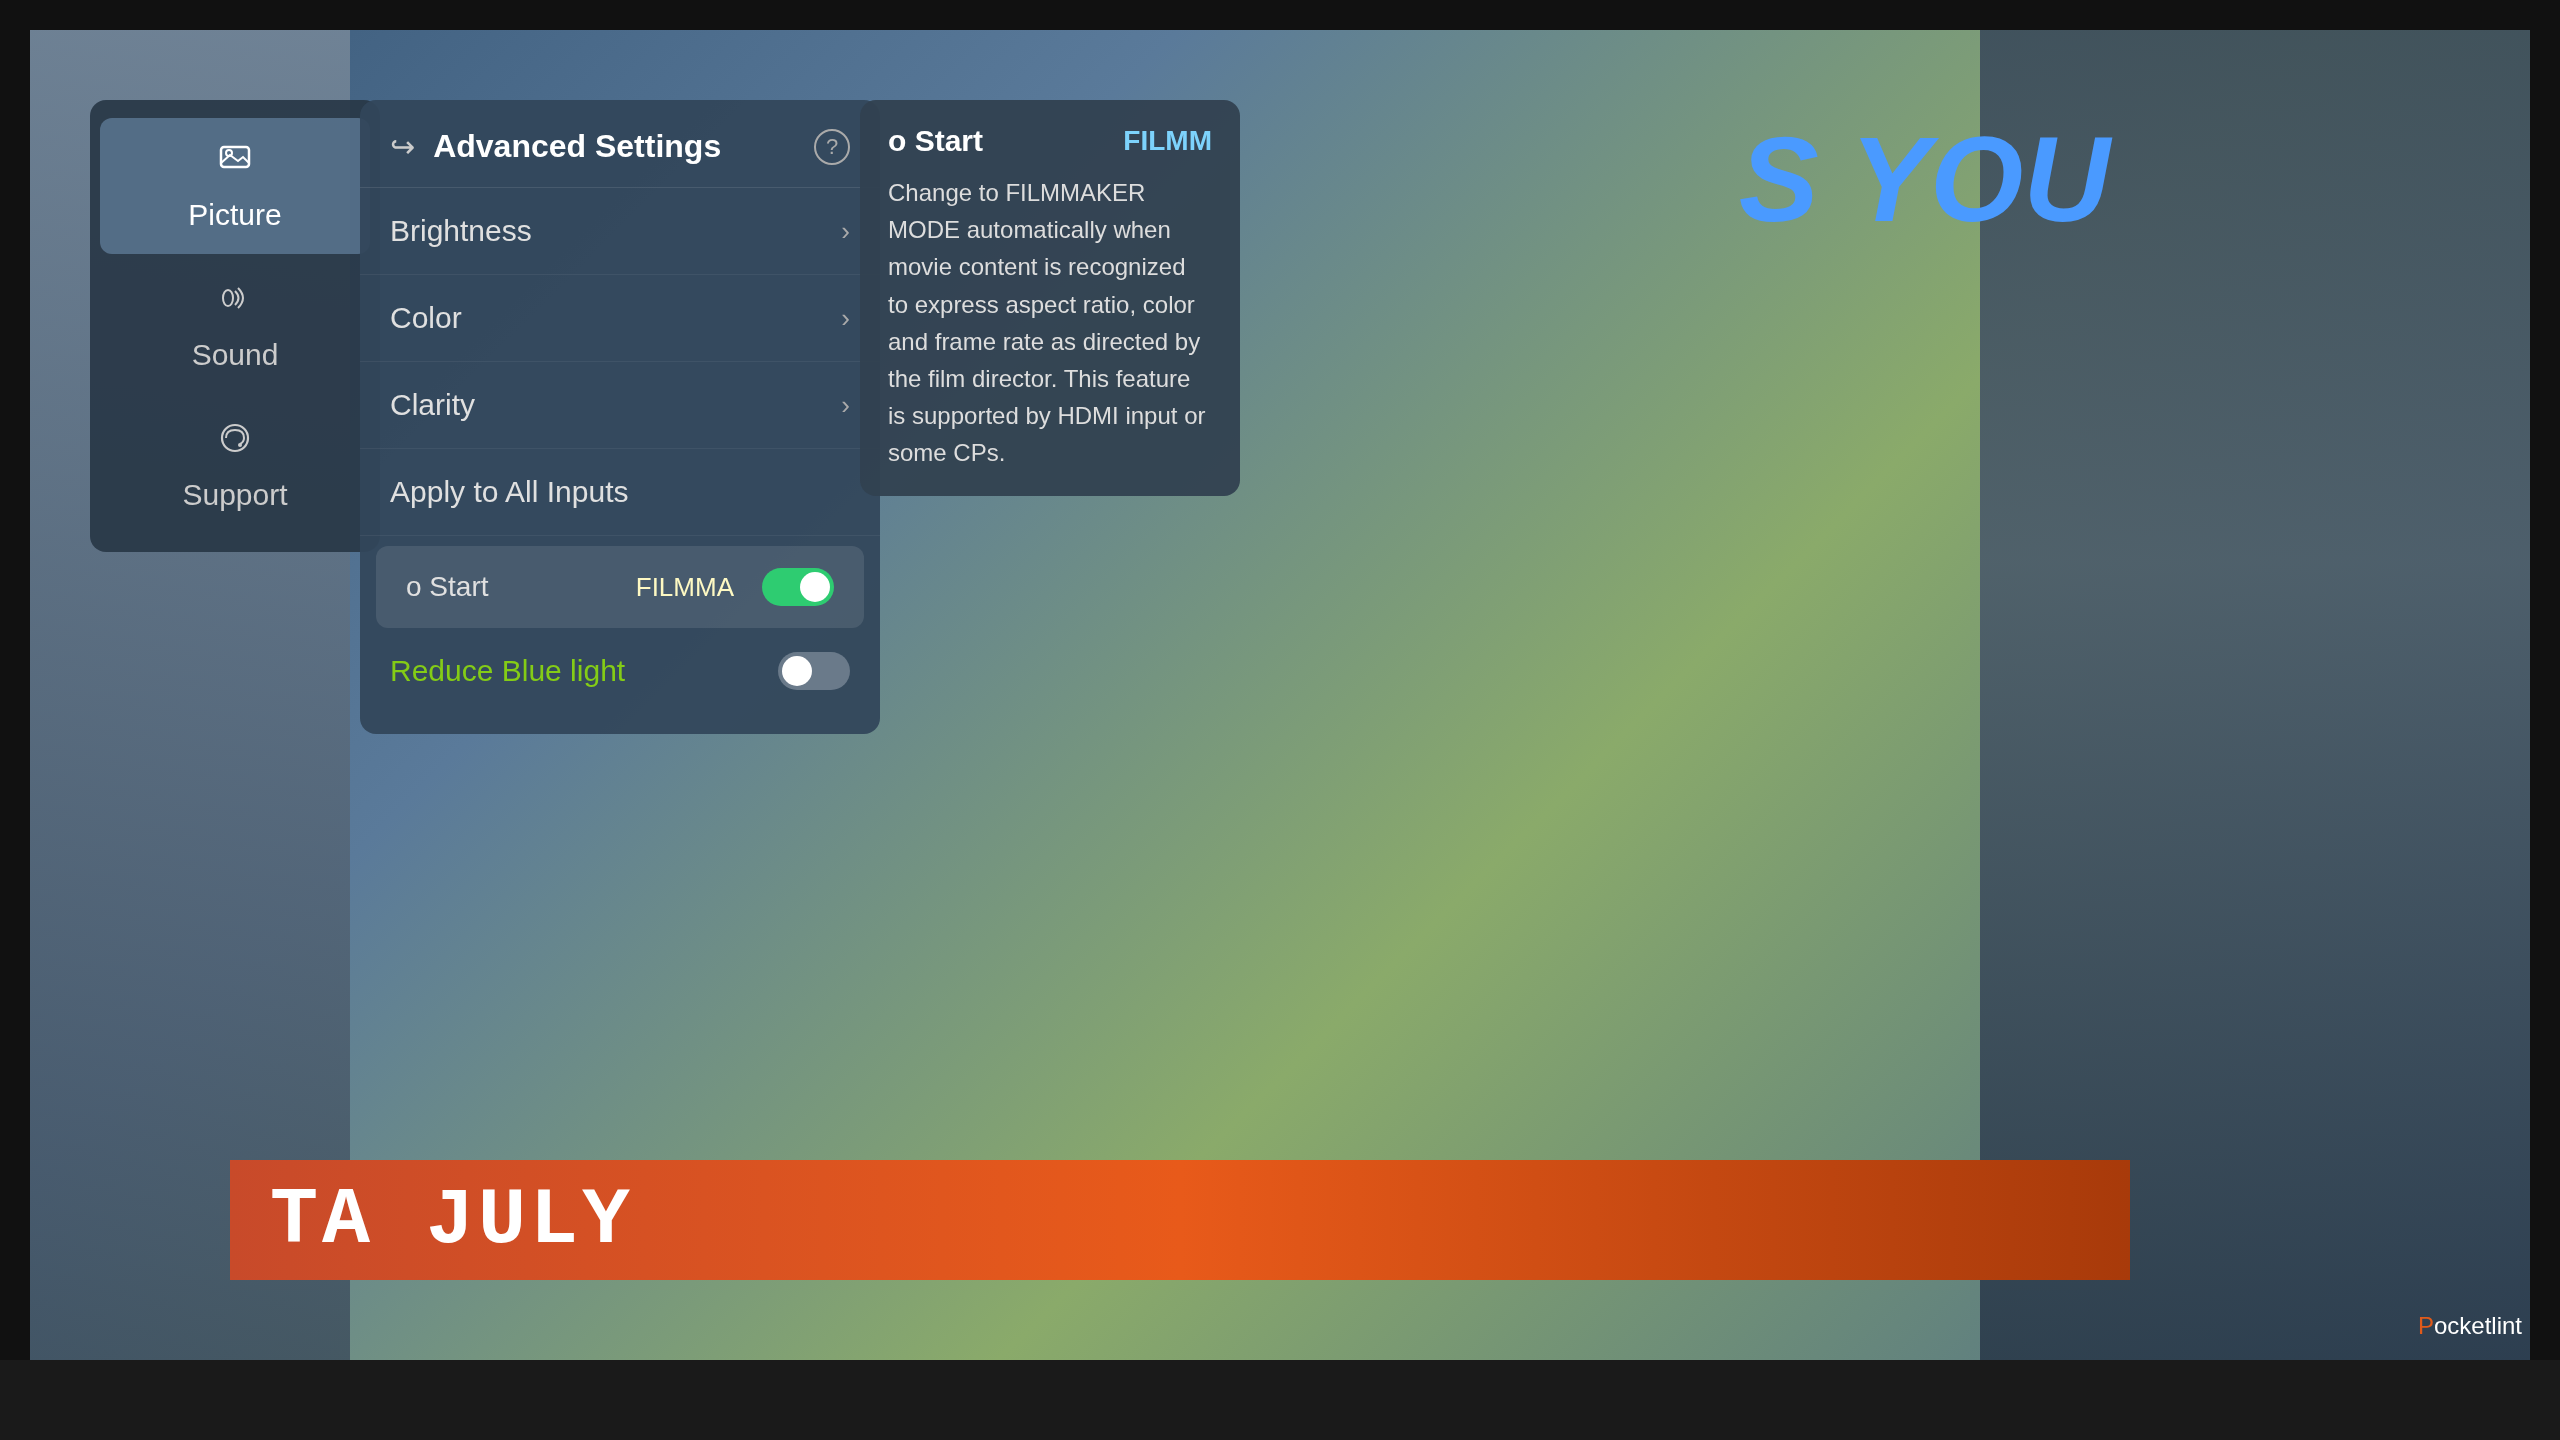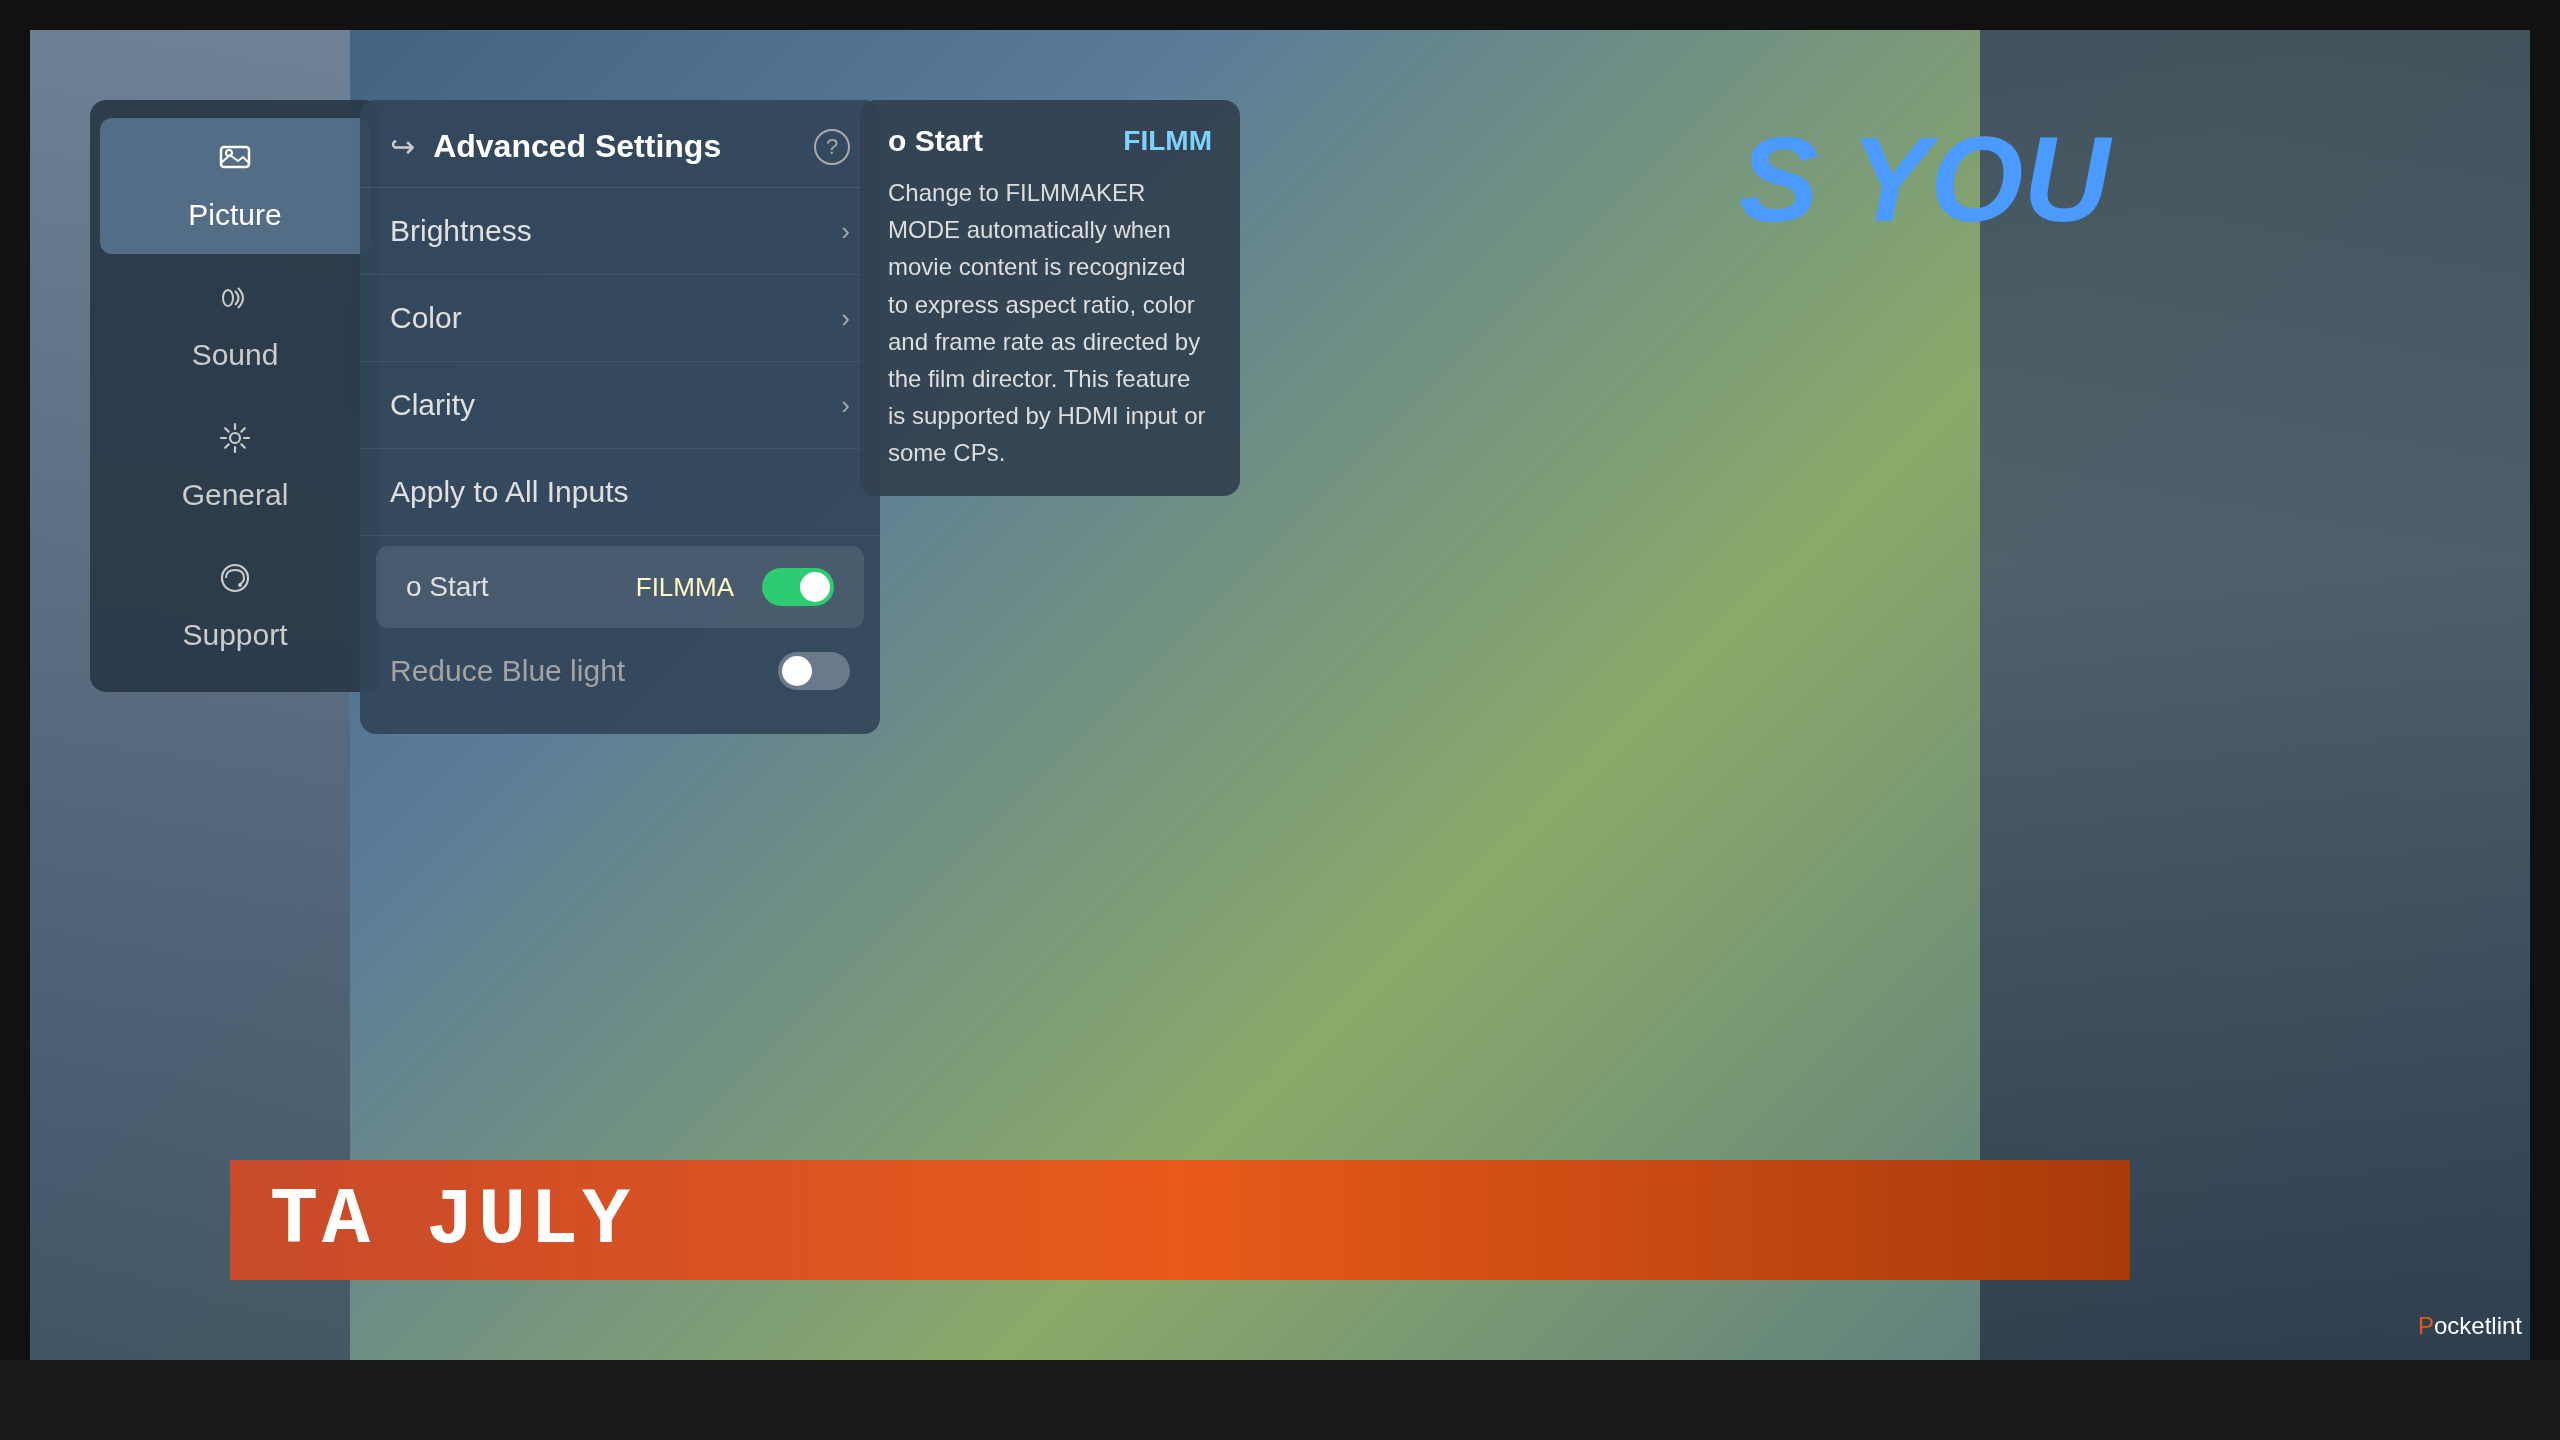--- a/index.html
+++ b/index.html
@@ -275,21 +275,21 @@
 
     .toggle.off .toggle-knob {
       left: 4px;
     }
 
     .reduce-blue-row {
       display: flex;
       align-items: center;
       justify-content: space-between;
       padding: 24px 30px;
-      color: #a3a3a3;
+      color: #84cc16;
       font-size: 30px;
     }
 
     
     .info-panel {
       position: absolute;
       top: 70px;
       left: 830px;
       width: 380px;
       background: rgba(50, 65, 80, 0.95);
@@ -369,29 +369,20 @@
         <span class="sidebar-icon">
           <svg width="34" height="34" viewBox="0 0 34 34" fill="none">
             <ellipse cx="10" cy="17" rx="5" ry="8" stroke="#ccc" stroke-width="2" fill="none"></ellipse>
             <path d="M17 10 Q24 17 17 24" stroke="#ccc" stroke-width="2" fill="none"></path>
             <path d="M20 7 Q30 17 20 27" stroke="#ccc" stroke-width="2" fill="none"></path>
           </svg>
         </span>
         <span>Sound</span>
       </div>
 
-      <div class="sidebar-item">
-        <span class="sidebar-icon">
-          <svg width="34" height="34" viewBox="0 0 34 34" fill="none">
-            <circle cx="17" cy="17" r="5" stroke="#ccc" stroke-width="2.2" fill="none"></circle>
-            <path d="M17 3 L17 8 M17 26 L17 31 M3 17 L8 17 M26 17 L31 17 M7.2 7.2 L10.7 10.7 M23.3 23.3 L26.8 26.8 M26.8 7.2 L23.3 10.7 M10.7 23.3 L7.2 26.8" stroke="#ccc" stroke-width="2.2" stroke-linecap="round"></path>
-          </svg>
-        </span>
-        <span>General</span>
-      </div>
 
       <div class="sidebar-item">
         <span class="sidebar-icon">
           <svg width="34" height="34" viewBox="0 0 34 34" fill="none">
             <circle cx="17" cy="17" r="13" stroke="#ccc" stroke-width="2.2" fill="none"></circle>
             <path d="M8 17 Q8 9 17 9 Q26 9 26 17 Q26 21 22 23" stroke="#ccc" stroke-width="2" fill="none"></path>
             <circle cx="22" cy="24" r="2" fill="#ccc"></circle>
           </svg>
         </span>
         <span>Support</span>

